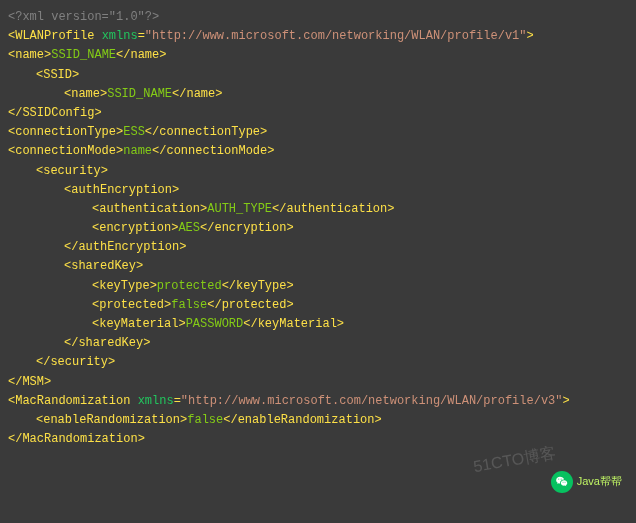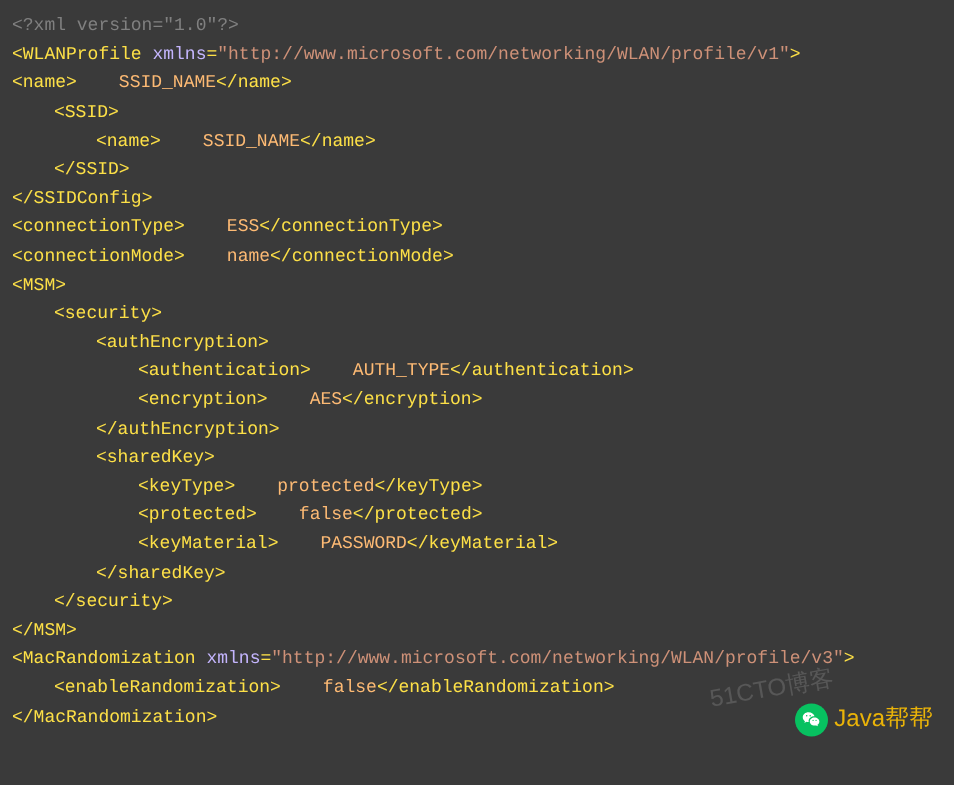--- a/index.html
+++ b/index.html
@@ -14,44 +14,44 @@
     height: 523px;
     box-sizing: border-box;
     position: relative;
     overflow: hidden;
   }
   .line { white-space: pre; }
   .i1 { padding-left: 28px; }
   .i2 { padding-left: 56px; }
   .i3 { padding-left: 84px; }
   .tag { color: #fde047; }
-  .attr { color: #c4b5fd; }
+  .attr { color: #22c55e; }
   .str { color: #ce9178; }
-  .txt { color: #fdba74; margin-left: 28px; }
+  .txt { color: #84cc16; }
   .pi { color: #808080; }
   .watermark {
     position: absolute;
     right: 80px;
     bottom: 50px;
     color: rgba(255,255,255,0.15);
     font-size: 16px;
     font-family: sans-serif;
     pointer-events: none;
     transform: rotate(-10deg);
   }
   .badge {
     position: absolute;
     right: 14px;
     bottom: 30px;
     display: flex;
     align-items: center;
     gap: 4px;
     font-family: sans-serif;
-    color: #eab308;
-    font-size: 16px;
+    color: #bef264;
+    font-size: 11px;
   }
   .badge-icon {
     width: 22px;
     height: 22px;
     border-radius: 50%;
     background: #07c160;
     display: flex;
     align-items: center;
     justify-content: center;
   }
@@ -59,25 +59,23 @@
 </style>
 </head>
 <body>
 
 <div>
 <div class="line"><span class="pi">&lt;?xml version="1.0"?&gt;</span></div>
 <div class="line"><span class="tag">&lt;<span>WLANProfile</span></span> <span class="attr">xmlns</span><span class="tag">=</span><span class="str">"<span>http://www.microsoft.com/networking/WLAN/profile/v1</span>"</span><span class="tag">&gt;</span></div>
 <div class="line"><span class="tag">&lt;<span>name</span>&gt;</span><span class="txt">SSID_NAME</span><span class="tag">&lt;/<span>name</span>&gt;</span></div>
 <div class="line i1"><span class="tag">&lt;<span>SSID</span>&gt;</span></div>
 <div class="line i2"><span class="tag">&lt;<span>name</span>&gt;</span><span class="txt">SSID_NAME</span><span class="tag">&lt;/<span>name</span>&gt;</span></div>
-<div class="line i1"><span class="tag">&lt;/<span>SSID</span>&gt;</span></div>
 <div class="line"><span class="tag">&lt;/<span>SSIDConfig</span>&gt;</span></div>
 <div class="line"><span class="tag">&lt;<span>connectionType</span>&gt;</span><span class="txt">ESS</span><span class="tag">&lt;/<span>connectionType</span>&gt;</span></div>
 <div class="line"><span class="tag">&lt;<span>connectionMode</span>&gt;</span><span class="txt">name</span><span class="tag">&lt;/<span>connectionMode</span>&gt;</span></div>
-<div class="line"><span class="tag">&lt;<span>MSM</span>&gt;</span></div>
 <div class="line i1"><span class="tag">&lt;<span>security</span>&gt;</span></div>
 <div class="line i2"><span class="tag">&lt;<span>authEncryption</span>&gt;</span></div>
 <div class="line i3"><span class="tag">&lt;<span>authentication</span>&gt;</span><span class="txt">AUTH_TYPE</span><span class="tag">&lt;/<span>authentication</span>&gt;</span></div>
 <div class="line i3"><span class="tag">&lt;<span>encryption</span>&gt;</span><span class="txt">AES</span><span class="tag">&lt;/<span>encryption</span>&gt;</span></div>
 <div class="line i2"><span class="tag">&lt;/<span>authEncryption</span>&gt;</span></div>
 <div class="line i2"><span class="tag">&lt;<span>sharedKey</span>&gt;</span></div>
 <div class="line i3"><span class="tag">&lt;<span>keyType</span>&gt;</span><span class="txt">protected</span><span class="tag">&lt;/<span>keyType</span>&gt;</span></div>
 <div class="line i3"><span class="tag">&lt;<span>protected</span>&gt;</span><span class="txt">false</span><span class="tag">&lt;/<span>protected</span>&gt;</span></div>
 <div class="line i3"><span class="tag">&lt;<span>keyMaterial</span>&gt;</span><span class="txt">PASSWORD</span><span class="tag">&lt;/<span>keyMaterial</span>&gt;</span></div>
 <div class="line i2"><span class="tag">&lt;/<span>sharedKey</span>&gt;</span></div>

